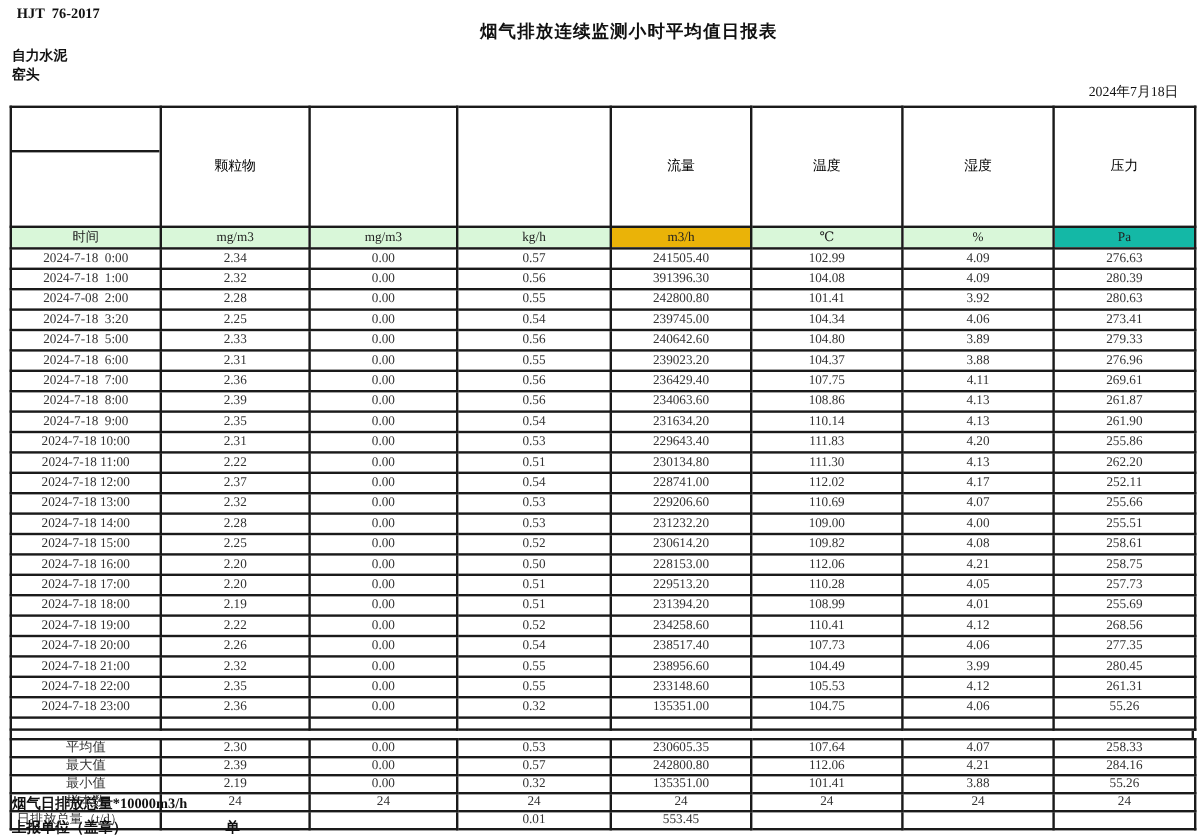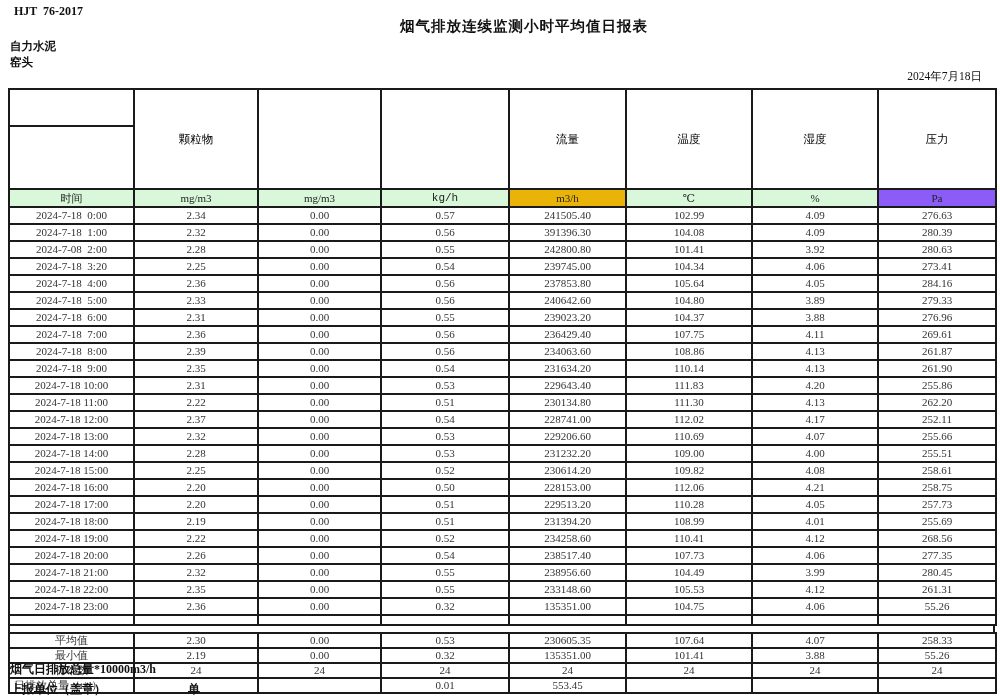--- a/index.html
+++ b/index.html
@@ -71,25 +71,25 @@
           <td></td>
           <td>流量</td>
           <td>温度</td>
           <td>湿度</td>
           <td>压力</td>
         </tr>
         <tr class="unit-row">
           <td style="background: rgb(217, 247, 217);">时间</td>
           <td style="background: rgb(217, 247, 217);">mg/m3</td>
           <td style="background: rgb(217, 247, 217);">mg/m3</td>
-          <td style="background: rgb(217, 247, 217); font-family: Liberation Mono, monospace;">kg/h</td>
+          <td style="background: rgb(217, 247, 217);">kg/h</td>
           <td style="background: #eab308;">m3/h</td>
           <td style="background: rgb(217, 247, 217);">℃</td>
           <td style="background: rgb(217, 247, 217);">%</td>
-          <td style="background: #8b5cf6;">Pa</td>
+          <td style="background: #14b8a6;">Pa</td>
         </tr>
       </tbody>
       <tbody>
           <tr>
             <td>2024-7-18  0:00</td>
             <td>2.34</td>
             <td>0.00</td>
             <td>0.57</td>
             <td>241505.40</td>
             <td>102.99</td>
@@ -118,30 +118,20 @@
           </tr>
           <tr>
             <td>2024-7-18  3:20</td>
             <td>2.25</td>
             <td>0.00</td>
             <td>0.54</td>
             <td>239745.00</td>
             <td>104.34</td>
             <td>4.06</td>
             <td>273.41</td>
-          </tr>
-          <tr>
-            <td>2024-7-18  4:00</td>
-            <td>2.36</td>
-            <td>0.00</td>
-            <td>0.56</td>
-            <td>237853.80</td>
-            <td>105.64</td>
-            <td>4.05</td>
-            <td>284.16</td>
           </tr>
           <tr>
             <td>2024-7-18  5:00</td>
             <td>2.33</td>
             <td>0.00</td>
             <td>0.56</td>
             <td>240642.60</td>
             <td>104.80</td>
             <td>3.89</td>
             <td>279.33</td>
@@ -359,20 +349,30 @@
             <td>平均值</td>
             <td>2.30</td>
             <td>0.00</td>
             <td>0.53</td>
             <td>230605.35</td>
             <td>107.64</td>
             <td>4.07</td>
             <td>258.33</td>
           </tr>
           <tr>
+            <td>最大值</td>
+            <td>2.39</td>
+            <td>0.00</td>
+            <td>0.57</td>
+            <td>242800.80</td>
+            <td>112.06</td>
+            <td>4.21</td>
+            <td>284.16</td>
+          </tr>
+          <tr>
             <td>最小值</td>
             <td>2.19</td>
             <td>0.00</td>
             <td>0.32</td>
             <td>135351.00</td>
             <td>101.41</td>
             <td>3.88</td>
             <td>55.26</td>
           </tr>
           <tr>

